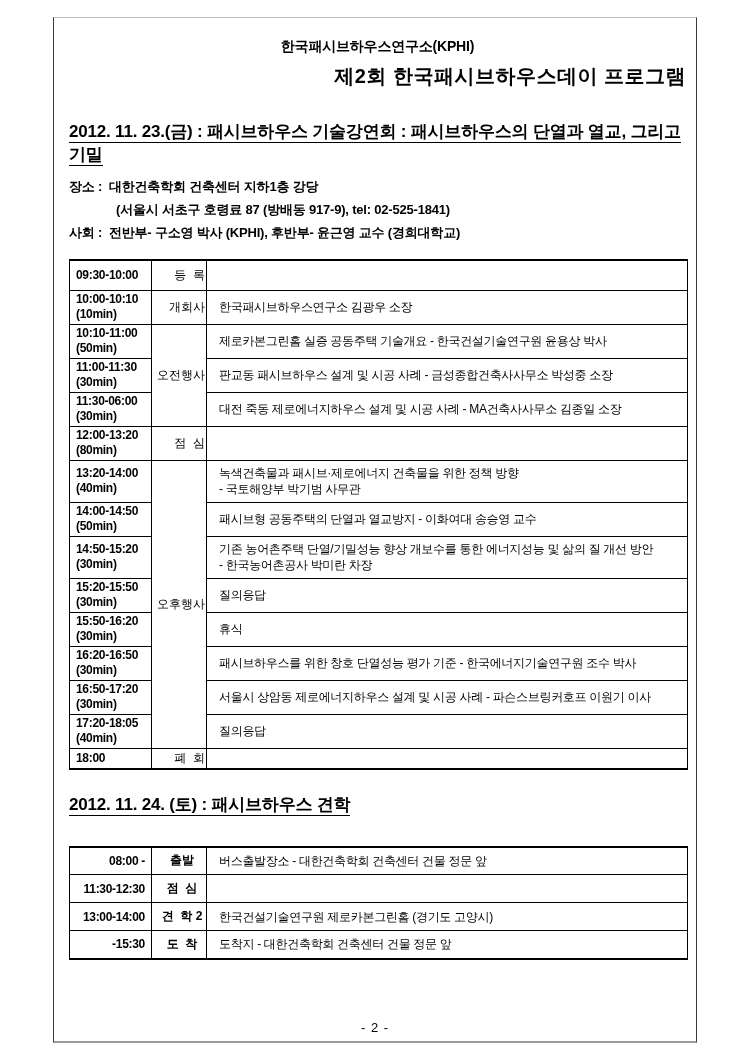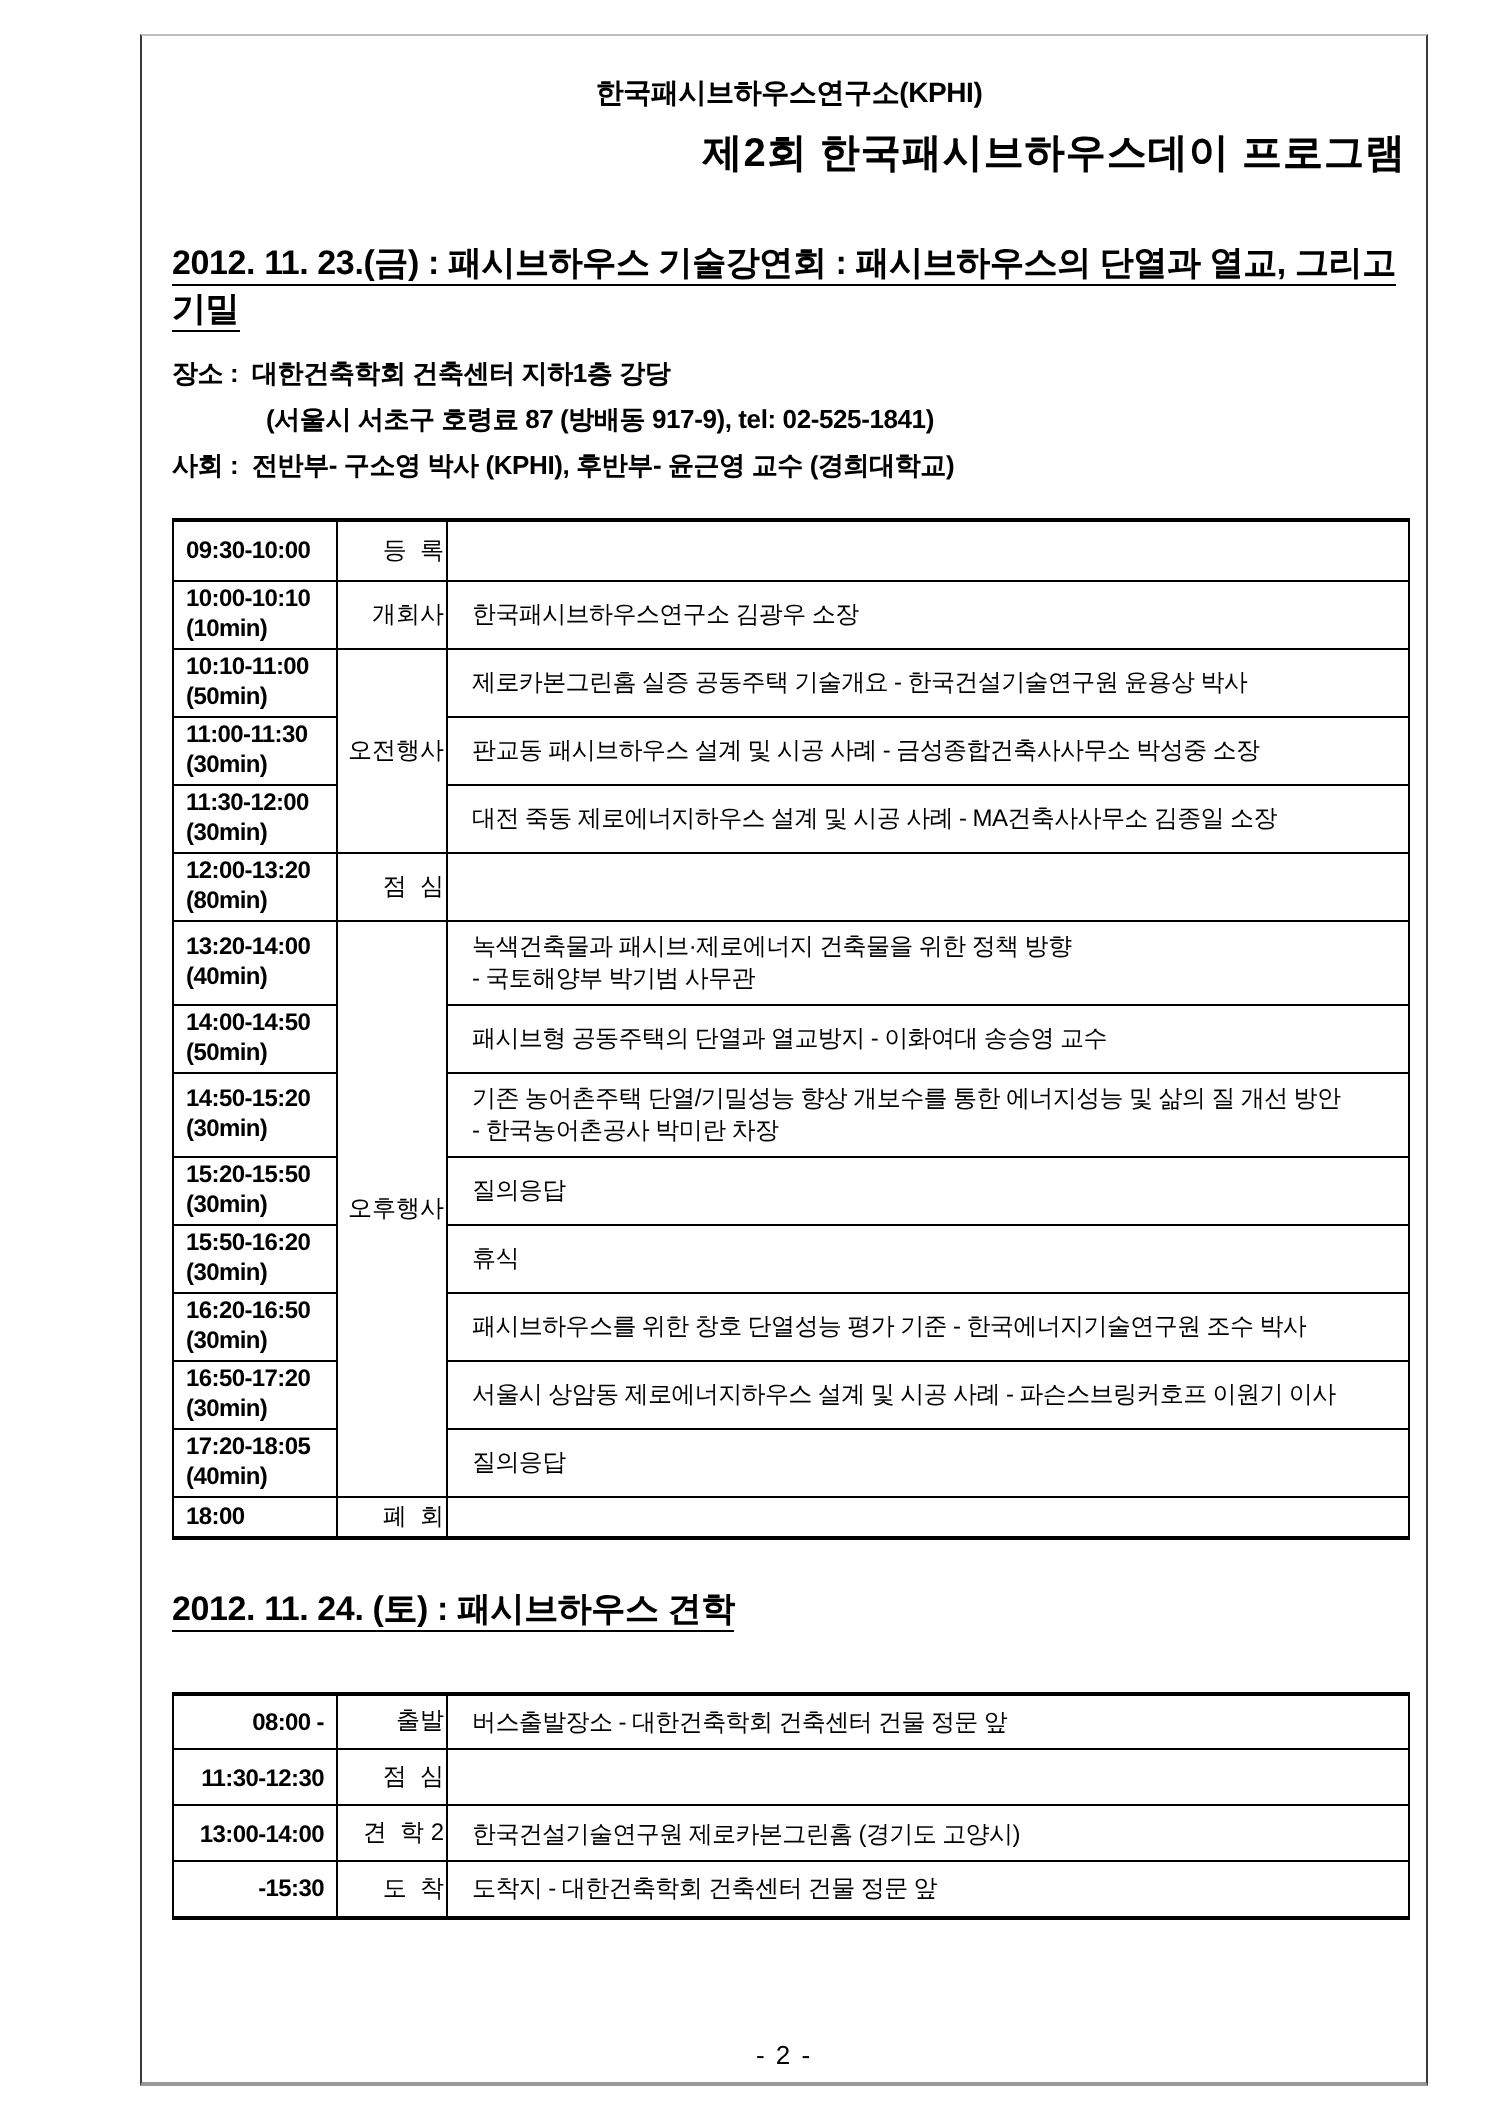--- a/index.html
+++ b/index.html
@@ -1,21 +1,21 @@
 <!DOCTYPE html>
 <html lang="ko"><head>
 <meta charset="utf-8">
 <style>
   html,body{margin:0;padding:0;background:#ffffff;}
   body{
     width:750px;height:1061px;position:relative;
     font-family:"Liberation Sans", sans-serif;color:#000;
   }
   .page{
-    position:absolute;left:70px;top:17px;width:644px;height:1026px;
+    position:absolute;left:53px;top:17px;width:644px;height:1026px;
     box-sizing:border-box;background:#fff;
     border-left:1px solid #3a3a3a;border-right:1px solid #3a3a3a;
     border-top:1px solid #bdbdbd;border-bottom:2px solid #9a9a9a;
   }
   .content{margin:0 10px 0 15px;}
   .org{margin-top:20px;text-align:center;font-size:14px;font-weight:bold;letter-spacing:-0.2px;}
   .title{margin-top:7px;text-align:right;font-size:20px;font-weight:bold;letter-spacing:0.5px;}
   .sec-heading{font-size:17px;font-weight:bold;letter-spacing:-0.2px;}
   .sec-heading .u{border-bottom:1.6px solid #000;padding-bottom:1px;}
   .d1-heading{margin-top:30px;}
@@ -31,21 +31,21 @@
   }
   table.sched td{border:1px solid #000;vertical-align:middle;overflow:hidden;}
   table#day1-table{margin-top:15px;}
   table#day2-table{margin-top:30px;}
   table#day2-table td{border-width:1.5px 1px;}
   col.c-time{width:82px;}
   col.c-session{width:55px;}
   .t-time{font-weight:bold;padding-left:6px;line-height:15px;white-space:pre;}
   .t-time-r{font-weight:bold;padding-right:6px;text-align:right;white-space:pre;}
   .t-session{text-align:right;white-space:pre;letter-spacing:0;}
-  .t-session-l{text-align:right;padding-left:7px;white-space:pre;letter-spacing:0;}
+  .t-session-l{text-align:center;padding-left:7px;white-space:pre;letter-spacing:0;font-weight:bold;}
   .t-content{padding-left:12px;padding-right:4px;line-height:16px;}
   .footer{
     position:absolute;left:0;right:0;bottom:6px;text-align:center;
     font-size:13px;letter-spacing:1px;
   }
 </style>
 </head>
 <body>
 
 <div class="page">
@@ -90,21 +90,21 @@
               <div>제로카본그린홈 실증 공동주택 기술개요 - 한국건설기술연구원 윤용상 박사</div>
             </td>
           </tr>
           <tr style="height: 34px;">
             <td class="t-time"><div>11:00-11:30</div><div>(30min)</div></td>
             <td class="t-content">
               <div>판교동 패시브하우스 설계 및 시공 사례 - 금성종합건축사사무소 박성중 소장</div>
             </td>
           </tr>
           <tr style="height: 34px;">
-            <td class="t-time"><div>11:30-12:00</div><div>(30min)</div></td>
+            <td class="t-time"><div>11:30-06:00</div><div>(30min)</div></td>
             <td class="t-content">
               <div>대전 죽동 제로에너지하우스 설계 및 시공 사례 - MA건축사사무소 김종일 소장</div>
             </td>
           </tr>
           <tr style="height: 34px;">
             <td class="t-time"><div>12:00-13:20</div><div>(80min)</div></td>
             <td class="t-session" rowspan="1">점  심</td>
             <td class="t-content">
               <div></div>
             </td>

